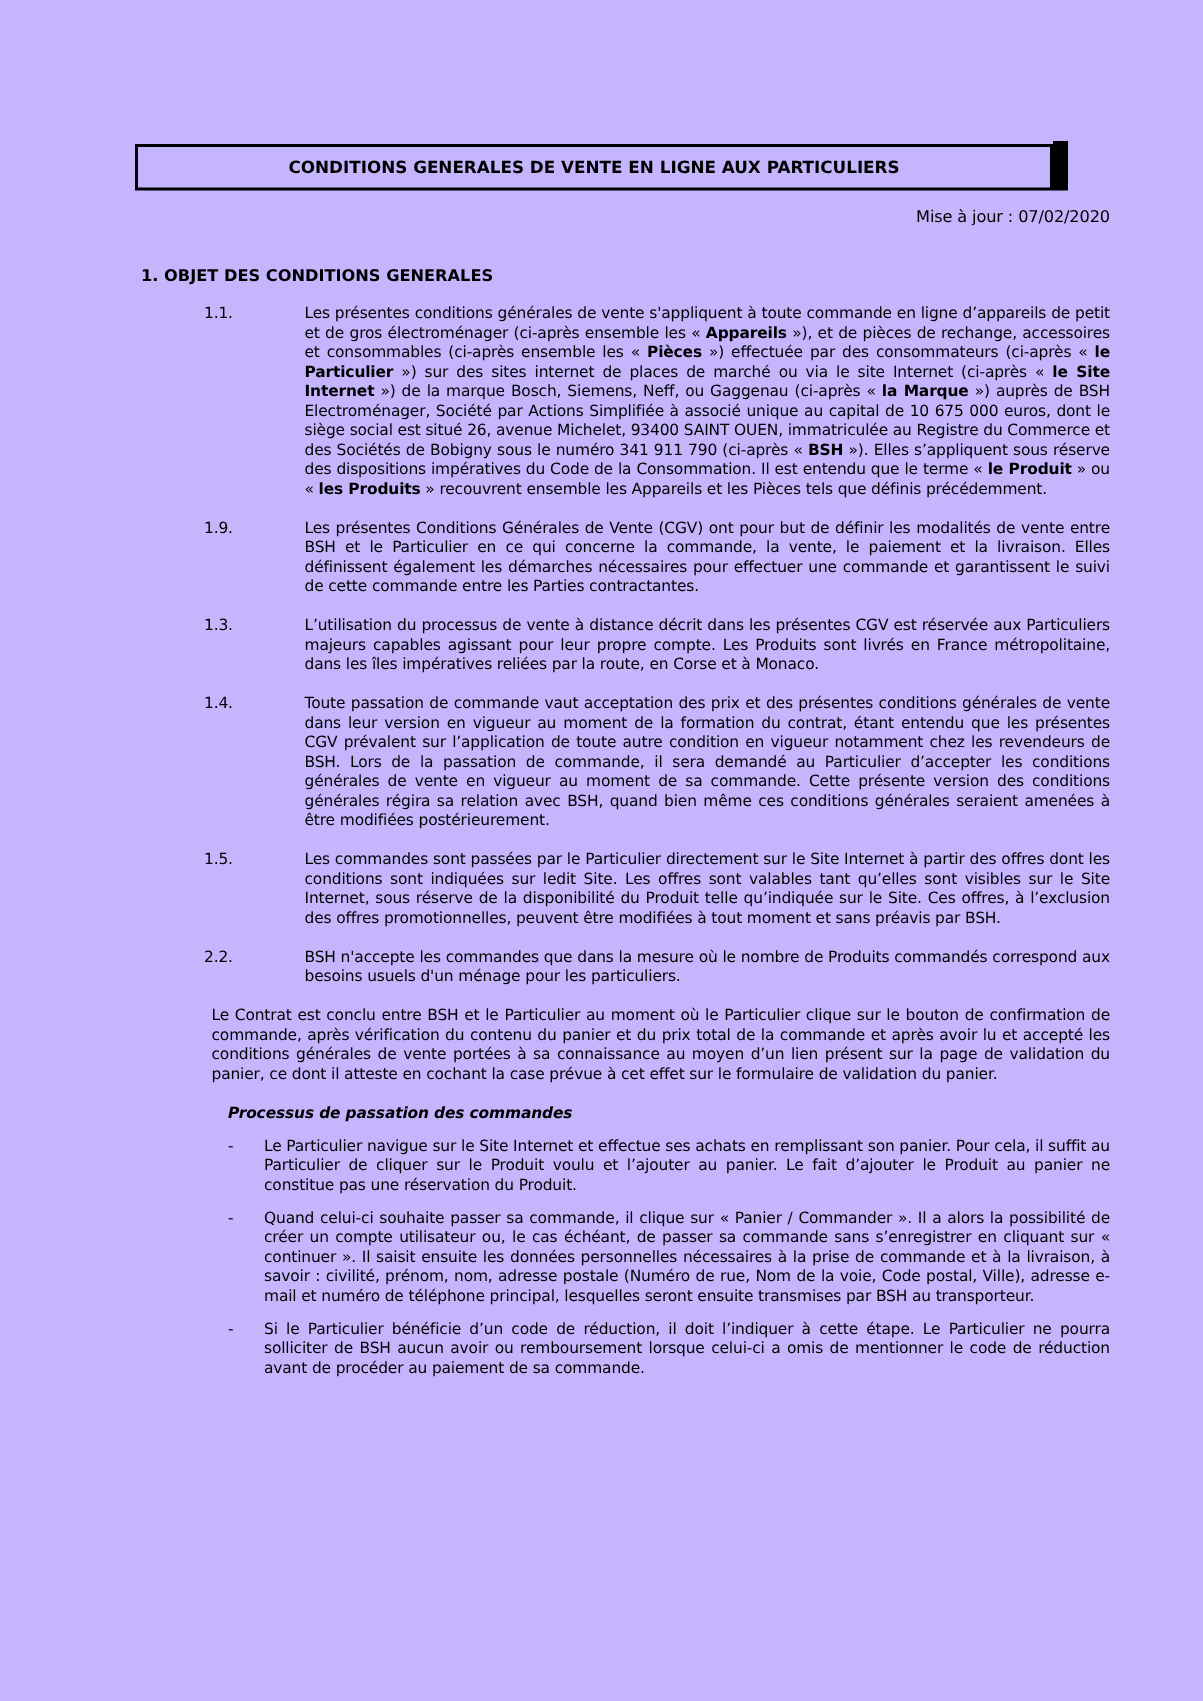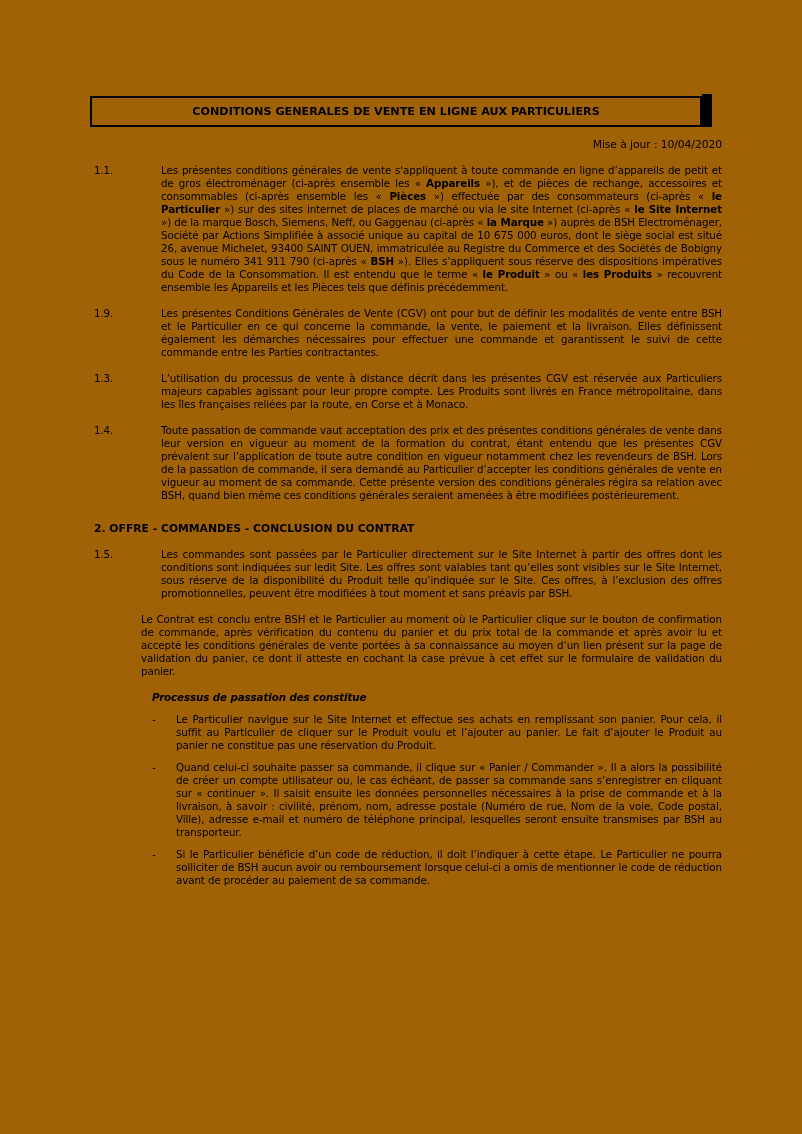--- a/index.html
+++ b/index.html
@@ -5,22 +5,22 @@
   * { margin: 0; padding: 0; box-sizing: border-box; }
   html, body { background: #ffffff; }
   body {
     width: 802px; height: 1134px; overflow: hidden;
     font-family: "DejaVu Sans", "Liberation Sans", sans-serif;
     color: #000;
   }
   .page {
     position: relative;
     width: 802px; height: 1134px;
-    background: #a16207;
-    padding: 96px 80px 0 94px;
+    background: #c4b5fd;
+    padding: 96px 62px 0 94px;
     font-size: 10.3px;
     line-height: 13px;
     letter-spacing: -0.1px;
   }
   .title-box {
     margin-left: -4px;
     width: 612px;
     border: 2px solid #000;
     height: 31px;
     display: flex; align-items: center; justify-content: center;
@@ -43,21 +43,21 @@
     font-size: 10.8px;
   }
   .sec-heading {
     font-weight: bold;
     font-size: 10.8px;
     letter-spacing: 0;
   }
   .sec-heading.first { margin-top: 26px; }
   .sec-heading.second { margin-top: 20px; }
   .clause { display: flex; margin-top: 13px; }
-  .clause .num { width: 31px; flex: none; }
+  .clause .num { width: 31px; flex: none; margin-left: 42px; }
   .clause .ctext { flex: 1; text-align: justify; margin-left: 36px; }
   .continuation { margin-left: 47px; margin-top: 13px; text-align: justify; }
   .process-heading {
     margin-left: 58px; margin-top: 13px;
     font-weight: bold; font-style: italic;
   }
   .list { margin-top: 2px; }
   .li { display: flex; margin-left: 58px; margin-top: 9px; }
   .li .marker { width: 24px; flex: none; }
   .li .litext { flex: 1; text-align: justify; }
@@ -66,55 +66,59 @@
 <body>
 
 <div class="page">
 
   <div class="side-mark"></div>
 
   <div class="title-box">
     <div class="title-text">CONDITIONS GENERALES DE VENTE EN LIGNE AUX PARTICULIERS</div>
   </div>
 
-  <div class="updated">Mise à jour : 10/04/2020</div>
+  <div class="updated">Mise à jour : 07/02/2020</div>
 
+  <div class="sec-heading first">1. OBJET DES CONDITIONS GENERALES</div>
 
   <div class="clause">
     <span class="num">1.1.</span>
     <div class="ctext"><span>Les présentes conditions générales de vente s'appliquent à toute commande en ligne d’appareils de petit et de gros électroménager (ci-après ensemble les « </span><span style="font-weight: bold;">Appareils</span><span> »), et de pièces de rechange, accessoires et consommables (ci-après ensemble les « </span><span style="font-weight: bold;">Pièces</span><span> ») effectuée par des consommateurs (ci-après « </span><span style="font-weight: bold;">le Particulier</span><span> ») sur des sites internet de places de marché ou via le site Internet (ci-après « </span><span style="font-weight: bold;">le Site Internet</span><span> ») de la marque Bosch, Siemens, Neff, ou Gaggenau (ci-après « </span><span style="font-weight: bold;">la Marque</span><span> ») auprès de BSH Electroménager, Société par Actions Simplifiée à associé unique au capital de 10 675 000 euros, dont le siège social est situé 26, avenue Michelet, 93400 SAINT OUEN, immatriculée au Registre du Commerce et des Sociétés de Bobigny sous le numéro 341 911 790 (ci-après « </span><span style="font-weight: bold;">BSH</span><span> »). Elles s’appliquent sous réserve des dispositions impératives du Code de la Consommation. Il est entendu que le terme « </span><span style="font-weight: bold;">le Produit</span><span> » ou « </span><span style="font-weight: bold;">les Produits</span><span> » recouvrent ensemble les Appareils et les Pièces tels que définis précédemment.</span></div>
   </div>
 
   <div class="clause">
     <span class="num">1.9.</span>
     <div class="ctext">Les présentes Conditions Générales de Vente (CGV) ont pour but de définir les modalités de vente entre BSH et le Particulier en ce qui concerne la commande, la vente, le paiement et la livraison. Elles définissent également les démarches nécessaires pour effectuer une commande et garantissent le suivi de cette commande entre les Parties contractantes.</div>
   </div>
 
   <div class="clause">
     <span class="num">1.3.</span>
-    <div class="ctext">L’utilisation du processus de vente à distance décrit dans les présentes CGV est réservée aux Particuliers majeurs capables agissant pour leur propre compte. Les Produits sont livrés en France métropolitaine, dans les îles françaises reliées par la route, en Corse et à Monaco.</div>
+    <div class="ctext">L’utilisation du processus de vente à distance décrit dans les présentes CGV est réservée aux Particuliers majeurs capables agissant pour leur propre compte. Les Produits sont livrés en France métropolitaine, dans les îles impératives reliées par la route, en Corse et à Monaco.</div>
   </div>
 
   <div class="clause">
     <span class="num">1.4.</span>
     <div class="ctext">Toute passation de commande vaut acceptation des prix et des présentes conditions générales de vente dans leur version en vigueur au moment de la formation du contrat, étant entendu que les présentes CGV prévalent sur l’application de toute autre condition en vigueur notamment chez les revendeurs de BSH. Lors de la passation de commande, il sera demandé au Particulier d’accepter les conditions générales de vente en vigueur au moment de sa commande. Cette présente version des conditions générales régira sa relation avec BSH, quand bien même ces conditions générales seraient amenées à être modifiées postérieurement.</div>
   </div>
 
-  <div class="sec-heading second">2. OFFRE - COMMANDES - CONCLUSION DU CONTRAT</div>
 
   <div class="clause">
     <span class="num">1.5.</span>
     <div class="ctext">Les commandes sont passées par le Particulier directement sur le Site Internet à partir des offres dont les conditions sont indiquées sur ledit Site. Les offres sont valables tant qu’elles sont visibles sur le Site Internet, sous réserve de la disponibilité du Produit telle qu’indiquée sur le Site. Ces offres, à l’exclusion des offres promotionnelles, peuvent être modifiées à tout moment et sans préavis par BSH.</div>
   </div>
 
+  <div class="clause">
+    <span class="num">2.2.</span>
+    <div class="ctext">BSH n'accepte les commandes que dans la mesure où le nombre de Produits commandés correspond aux besoins usuels d'un ménage pour les particuliers.</div>
+  </div>
 
 
   <div class="continuation">Le Contrat est conclu entre BSH et le Particulier au moment où le Particulier clique sur le bouton de confirmation de commande, après vérification du contenu du panier et du prix total de la commande et après avoir lu et accepté les conditions générales de vente portées à sa connaissance au moyen d’un lien présent sur la page de validation du panier, ce dont il atteste en cochant la case prévue à cet effet sur le formulaire de validation du panier.</div>
 
-  <div class="process-heading">Processus de passation des constitue</div>
+  <div class="process-heading">Processus de passation des commandes</div>
 
   <div class="list">
     <div class="li">
       <span class="marker">-</span>
       <div class="litext">Le Particulier navigue sur le Site Internet et effectue ses achats en remplissant son panier. Pour cela, il suffit au Particulier de cliquer sur le Produit voulu et l’ajouter au panier. Le fait d’ajouter le Produit au panier ne constitue pas une réservation du Produit.</div>
     </div>
     <div class="li">
       <span class="marker">-</span>
       <div class="litext">Quand celui-ci souhaite passer sa commande, il clique sur « Panier / Commander ». Il a alors la possibilité de créer un compte utilisateur ou, le cas échéant, de passer sa commande sans s’enregistrer en cliquant sur « continuer ». Il saisit ensuite les données personnelles nécessaires à la prise de commande et à la livraison, à savoir : civilité, prénom, nom, adresse postale (Numéro de rue, Nom de la voie, Code postal, Ville), adresse e-mail et numéro de téléphone principal, lesquelles seront ensuite transmises par BSH au transporteur.</div>
     </div>

